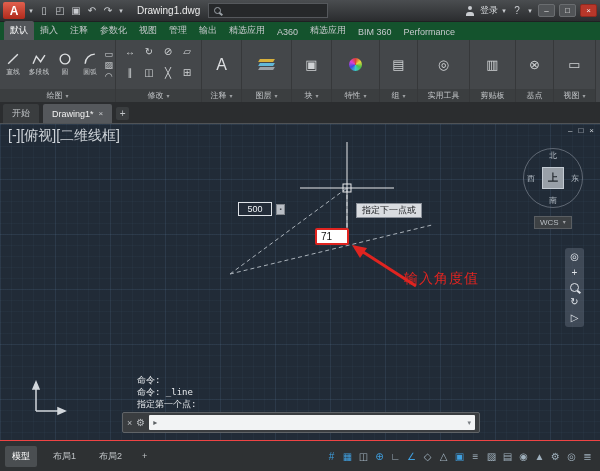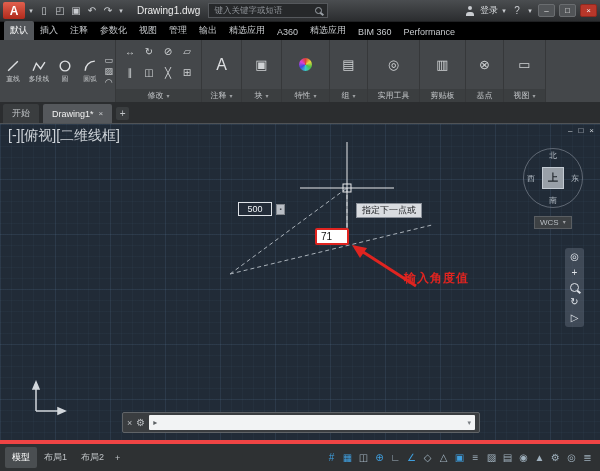--- a/index.html
+++ b/index.html
@@ -23,21 +23,21 @@
   .mag.big::after{background:#dfe3e8}
   .person{position:relative;width:10px;height:10px;display:inline-block;margin-left:auto}
   .person::before{content:"";position:absolute;top:0;left:3px;width:4px;height:4px;border-radius:50%;background:#c9ccd0}
   .person::after{content:"";position:absolute;bottom:0;left:1px;width:8px;height:4px;border-radius:3px 3px 0 0;background:#c9ccd0}
   .signin{color:#d5d8db;font-size:9px;margin-left:3px;white-space:nowrap}
   .winbtn{width:17px;height:13px;display:flex;align-items:center;justify-content:center;font-size:8px;color:#efefef;
     background:#515457;border:1px solid #6a6d70;border-radius:2px;margin-left:2px}
   .winbtn.close{background:#b8372a;border-color:#8d2a20}
 
   
-  .ribbontabs{position:absolute;top:22px;left:0;width:600px;height:18px;background:#000000;display:flex;align-items:flex-end;padding-left:4px}
+  .ribbontabs{position:absolute;top:22px;left:0;width:600px;height:18px;background:#14532d;display:flex;align-items:flex-end;padding-left:4px}
   .rtab{padding:3px 6px 3px;font-size:9px;color:#c6c9cc;white-space:nowrap}
   .rtab.active{background:#53565a;color:#fff;border-radius:2px 2px 0 0}
 
   
   .ribbon{position:absolute;top:40px;left:0;width:600px;height:62px;background:var(--ribbon_bg,#44474a);display:flex}
   .panel{display:flex;flex-direction:column;border-right:1px solid #36383a;flex:none}
   .panel-body{flex:1;display:flex;align-items:center;justify-content:center;gap:3px;padding:2px 2px}
   .panel-label{height:13px;display:flex;align-items:center;justify-content:center;gap:3px;font-size:8px;color:#bfc2c5;background:#3b3e40;white-space:nowrap}
   .pcaret{font-size:6px;color:#9da0a3}
   .tool{display:flex;flex-direction:column;align-items:center;justify-content:center;width:25px}
@@ -95,34 +95,34 @@
 
   .dyn-dist{position:absolute;left:238px;top:78px;display:flex;align-items:center;gap:4px}
   .dyn-dist .val{min-width:34px;height:14px;background:rgba(36,44,56,.92);border:1px solid #dfe3e8;color:#eef1f4;
     font-size:9px;display:flex;align-items:center;justify-content:center}
   .dyn-dist .lock{width:9px;height:11px;background:#b9bec5;color:#3a3f45;font-size:6px;display:flex;align-items:center;justify-content:center;border:1px solid #83888e}
   .dyn-prompt{position:absolute;left:356px;top:79px;height:15px;padding:0 5px;background:#d9dce0;border:1px solid #8a9099;
     color:#17191c;font-size:9px;display:flex;align-items:center;white-space:nowrap}
   .dyn-angle{position:absolute;left:315px;top:104px;width:34px;height:17px;background:#fff;
     border:2px solid var(--annotation_red,#e02420);border-radius:2px;color:#111;font-size:10px;
     display:flex;align-items:center;padding-left:4px}
-  .callout-text{position:absolute;left:404px;top:146px;color:var(--annotation_red,#e02420);font-size:12px;font-weight:bold;letter-spacing:1px;white-space:nowrap}
+  .callout-text{position:absolute;left:404px;top:146px;color:var(--annotation_red,#e02420);font-size:14px;font-weight:normal;letter-spacing:1px;white-space:nowrap}
 
   .cmd-history{position:absolute;left:137px;top:250px;font-family:"DejaVu Sans Mono",monospace;font-size:9px;color:#e6e9ec;line-height:12px}
   .cmdbar{position:absolute;left:122px;top:288px;width:358px;height:21px;display:flex;align-items:center;
     background:#3a3d40;border:1px solid #606468;border-radius:2px;padding:0 4px;gap:4px}
   .cmd-close{color:#b9bcbf;font-size:9px}
   .cmd-gear{color:#b9bcbf;font-size:10px}
   .cmd-field{flex:1;height:15px;background:var(--command_field_bg,#f2f3f4);color:#202325;display:flex;align-items:center;gap:4px;padding:0 4px;font-size:9px;border-radius:1px}
   .cmd-arrow{color:#5a5e62;font-size:8px}
   .cmd-text{white-space:nowrap;overflow:hidden}
   .cmd-caret{margin-left:auto;color:#7a7e82;font-size:7px}
 
   
-  .statusbar{position:absolute;left:0;top:440px;width:600px;height:31px;background:#2e3133;display:flex;align-items:center;padding:0 5px;gap:0;border-top:4px solid #ef4444}
+  .statusbar{position:absolute;left:0;top:440px;width:600px;height:31px;background:#2e3133;display:flex;align-items:center;padding:0 5px;gap:9px;border-top:1px solid #ef4444}
   .ltab{padding:4px 7px;font-size:9px;color:#bfc3c6;white-space:nowrap}
   .ltab.active{background:#4a4e51;color:#fff;border-radius:2px}
   .ltab.add{padding:4px 4px}
   .sicons{margin-left:auto;display:flex;align-items:center;gap:1px}
   .sicon{width:15px;height:18px;display:flex;align-items:center;justify-content:center;font-size:10px;color:#9fb0bd;border-radius:2px}
   .sicon.on{color:var(--accent_blue,#3f9fdf)}
 </style>
 </head>
 <body>
 
@@ -132,21 +132,20 @@
     <div class="logo">A</div>
     <span class="qat-icon small">▾</span>
     <span class="qat-icon">▯</span>
     <span class="qat-icon">◰</span>
     <span class="qat-icon">▣</span>
     <span class="qat-icon">↶</span>
     <span class="qat-icon">↷</span>
     <span class="qat-icon small">▾</span>
     <span class="title">Drawing1.dwg</span>
     <div class="searchbox">
-      <span class="search-ph">键入关键字或短语</span>
       <span class="mag"></span>
     </div>
     <span class="person"></span>
     <span class="signin">登录</span>
     <span class="qat-icon small">▾</span>
     <span class="qat-icon">?</span>
     <span class="qat-icon small">▾</span>
     <span class="winbtn">–</span>
     <span class="winbtn">□</span>
     <span class="winbtn close">×</span>
@@ -194,20 +193,24 @@
               <path d="M2,11 A9,9 0 0 1 11,2" fill="none" stroke="#dcdee0" stroke-width="1.3"></path>
             </svg>
           <span class="tlabel">圆弧</span>
         </div>
         <div class="minicol">
           <span>▭</span>
           <span>▨</span>
           <span>◠</span>
         </div>
       </div>
+      <div class="panel-label">
+        <span>绘图</span>
+        <span class="pcaret">▾</span>
+      </div>
     </div>
 
     <div class="panel" style="width:86px">
       <div class="panel-body grid2">
         <span>↔</span>
         <span>↻</span>
         <span>⊘</span>
         <span>▱</span>
         <span>∥</span>
         <span>◫</span>
@@ -223,20 +226,33 @@
     <div class="panel" style="width:40px">
       <div class="panel-body">
           <span class="bigglyph">A</span>
         </div>
       <div class="panel-label">
         <span>注释</span>
         <span class="pcaret">▾</span>
       </div>
     </div>
 
+    <div class="panel" style="width:50px">
+      <div class="panel-body">
+        <span class="layerstack">
+            <i class="l1"></i>
+            <i class="l2"></i>
+            <i class="l3"></i>
+          </span>
+      </div>
+      <div class="panel-label">
+        <span>图层</span>
+        <span class="pcaret">▾</span>
+      </div>
+    </div>
 
     <div class="panel" style="width:40px">
       <div class="panel-body">
           <span class="medglyph">▣</span>
         </div>
       <div class="panel-label">
         <span>块</span>
         <span class="pcaret">▾</span>
       </div>
     </div>
@@ -365,20 +381,25 @@
 
     <div class="dyn-dist">
       <span class="val">500</span>
       <span class="lock">▪</span>
     </div>
     <div class="dyn-prompt">指定下一点或</div>
     <div class="dyn-angle">71</div>
 
     <div class="callout-text">输入角度值</div>
 
+    <div class="cmd-history">
+      <div>命令:</div>
+      <div>命令: _line</div>
+      <div>指定第一个点:</div>
+    </div>
 
     <div class="cmdbar">
       <span class="cmd-close">×</span>
       <span class="cmd-gear">⚙</span>
       <div class="cmd-field">
         <span class="cmd-arrow">▸</span>
         <span class="cmd-caret">▾</span>
       </div>
     </div>
   </div>

